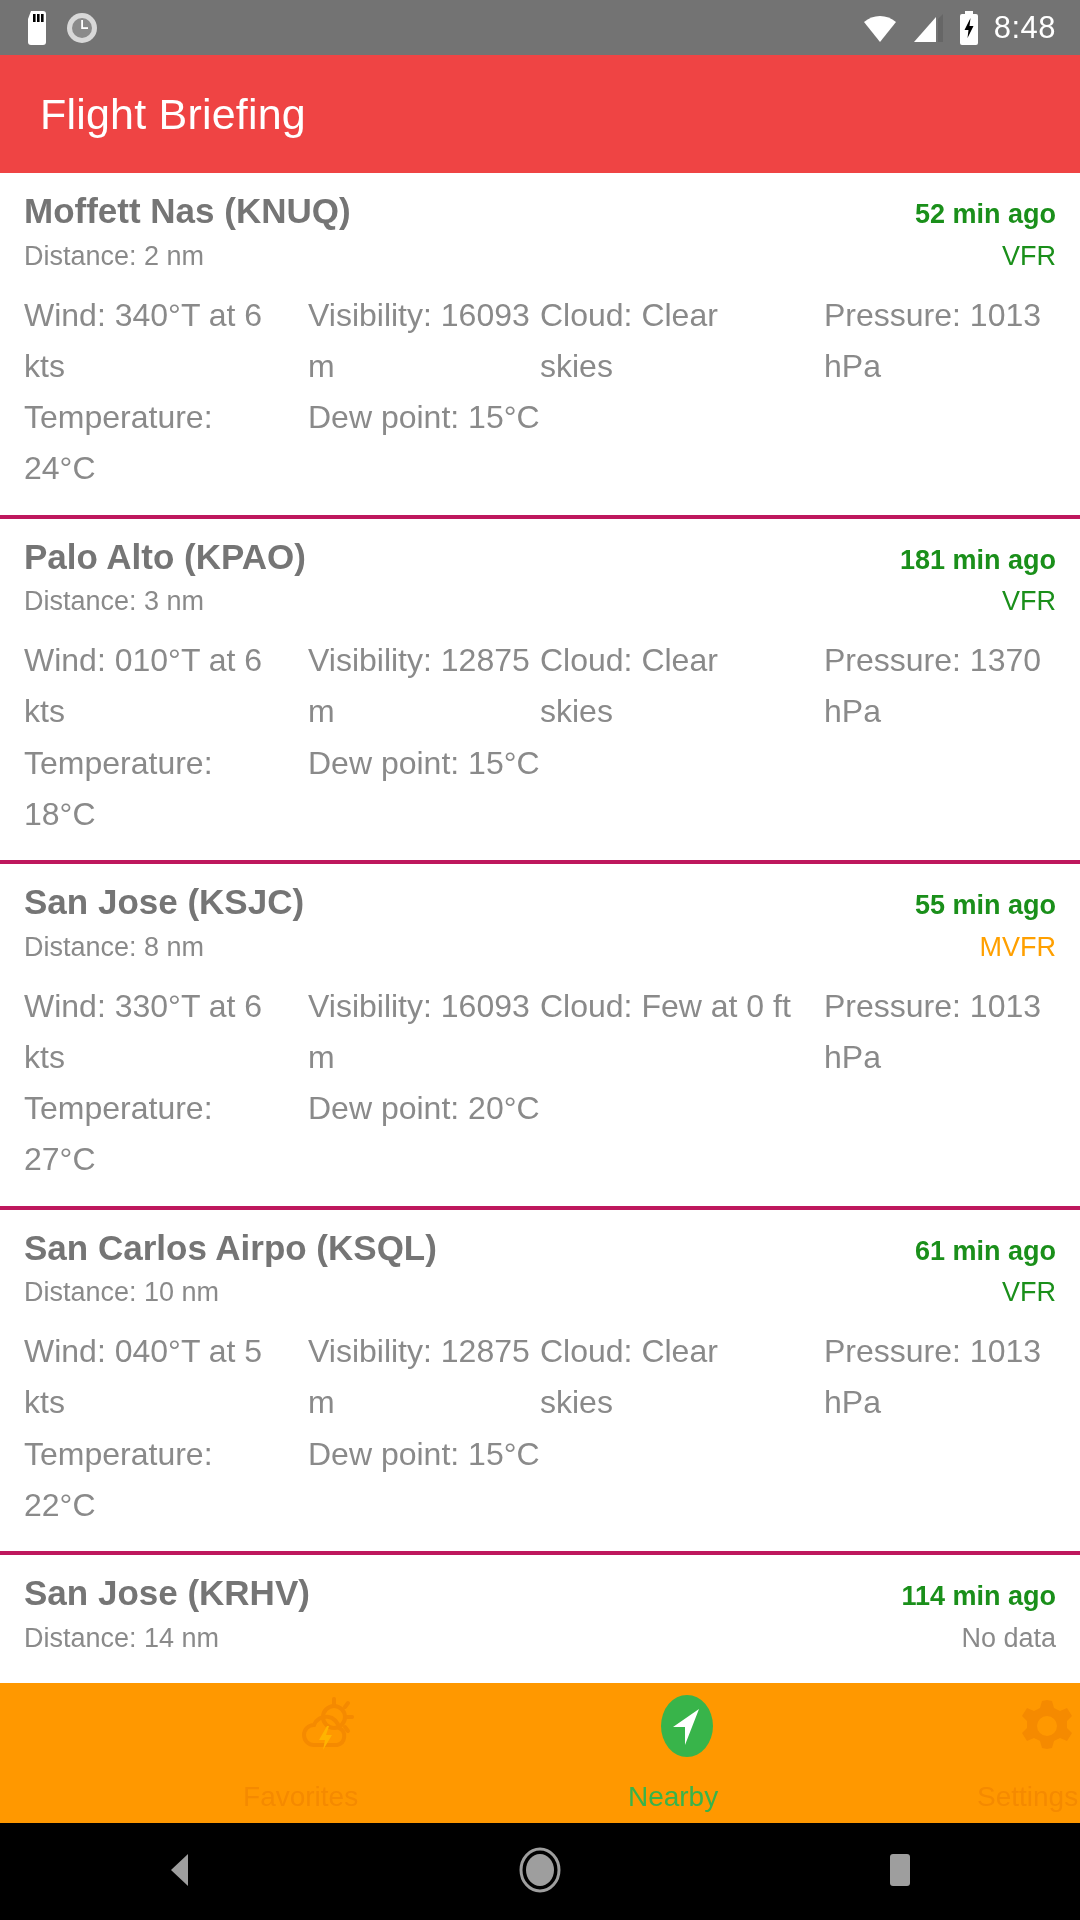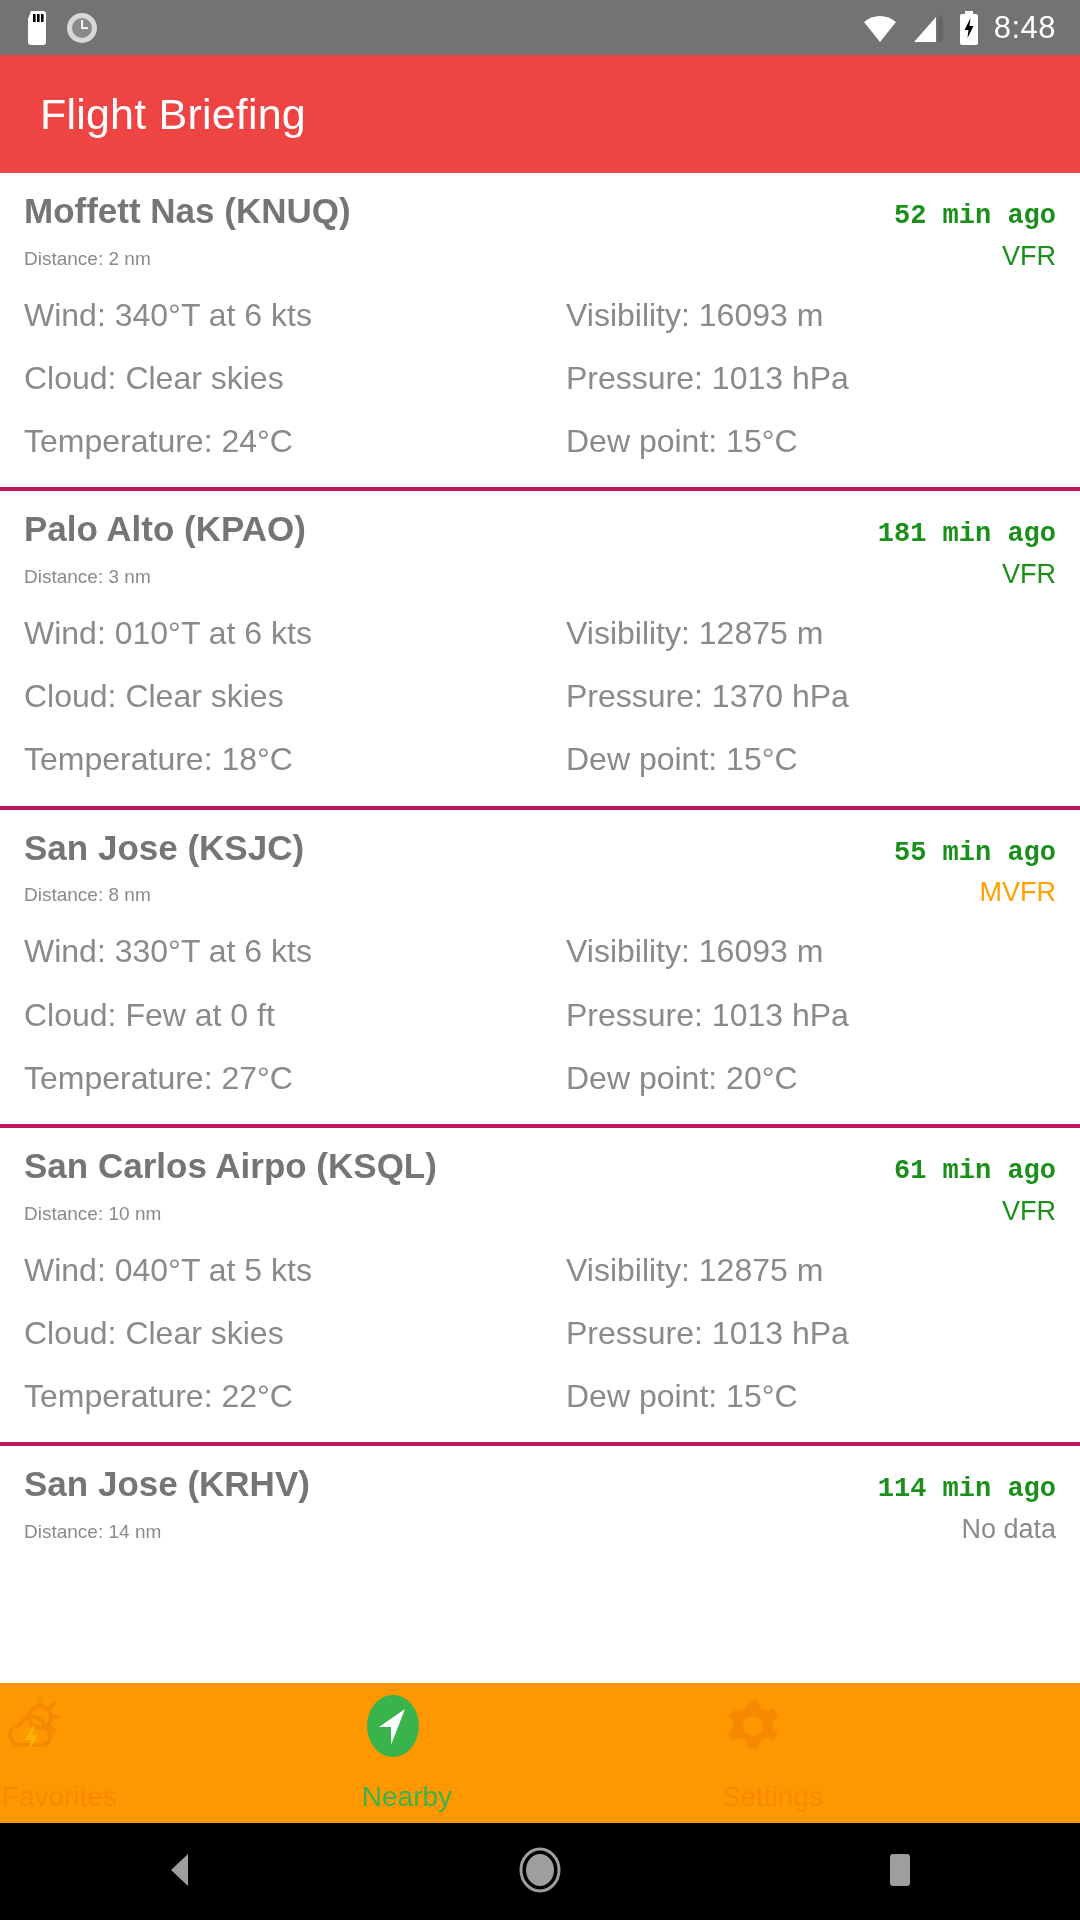--- a/index.html
+++ b/index.html
@@ -29,39 +29,39 @@
   }
   .appbar-title { color: #ffffff; font-size: 43px; font-weight: 400; letter-spacing: .2px; }
 
   
   .list { flex: 1 1 auto; background: #ffffff; overflow: hidden; position: relative; }
   .station { padding: 0 24px; }
   .station + .station { border-top: 4px solid #be185d; }
 
   .st-row-top { display: flex; align-items: baseline; padding-top: 16px; }
   .st-name { font-size: 35px; font-weight: bold; color: #757575; line-height: 1.25; }
-  .st-age { margin-left: auto; font-size: 27px; color: #1a8f1a; font-weight: bold; font-family: Liberation Mono, monospace; }
+  .st-age { margin-left: auto; font-size: 27px; color: #1a8f1a; font-weight: bold; }
 
   .st-row-sub { display: flex; align-items: baseline; padding-top: 8px; }
-  .st-dist { font-size: 19px; color: #8a8a8a; }
+  .st-dist { font-size: 27px; color: #8a8a8a; }
   .st-cat { margin-left: auto; font-size: 27px; font-weight: 400; }
   .cat-vfr { color: #1a8f1a; }
   .cat-mvfr { color: #ffa000; }
   .cat-none { color: #8a8a8a; }
 
-  .st-grid { display: grid; grid-template-columns: 1fr 1fr; padding: 18px 0 20px 0; row-gap: 12px; }
+  .st-grid { display: grid; grid-template-columns: 1fr 1fr 1fr 1fr; padding: 18px 0 20px 0; row-gap: 0; }
   .cell { font-size: 32px; color: #8a8a8a; line-height: 1.6; }
   .cell.right { padding-left: 26px; }
 
   
   .bottomnav {
     flex: 0 0 140px; background: #ff9800;
     display: flex; align-items: center; justify-content: space-around;
   }
-  .navtab { display: flex; flex-direction: column; align-items: flex-start; gap: 22px; width: 33%; }
+  .navtab { display: flex; flex-direction: column; align-items: flex-end; gap: 22px; width: 33%; }
   .navlabel { font-size: 28px; }
   .navtab.inactive .navlabel { color: #f58a00; }
   .navtab.active .navlabel { color: #38b44a; }
   .naviconwrap { height: 66px; display: flex; align-items: center; justify-content: center; }
 
   
   .sysnav {
     flex: 0 0 97px; background: #000000;
     display: flex; align-items: center; justify-content: space-around;
   }

